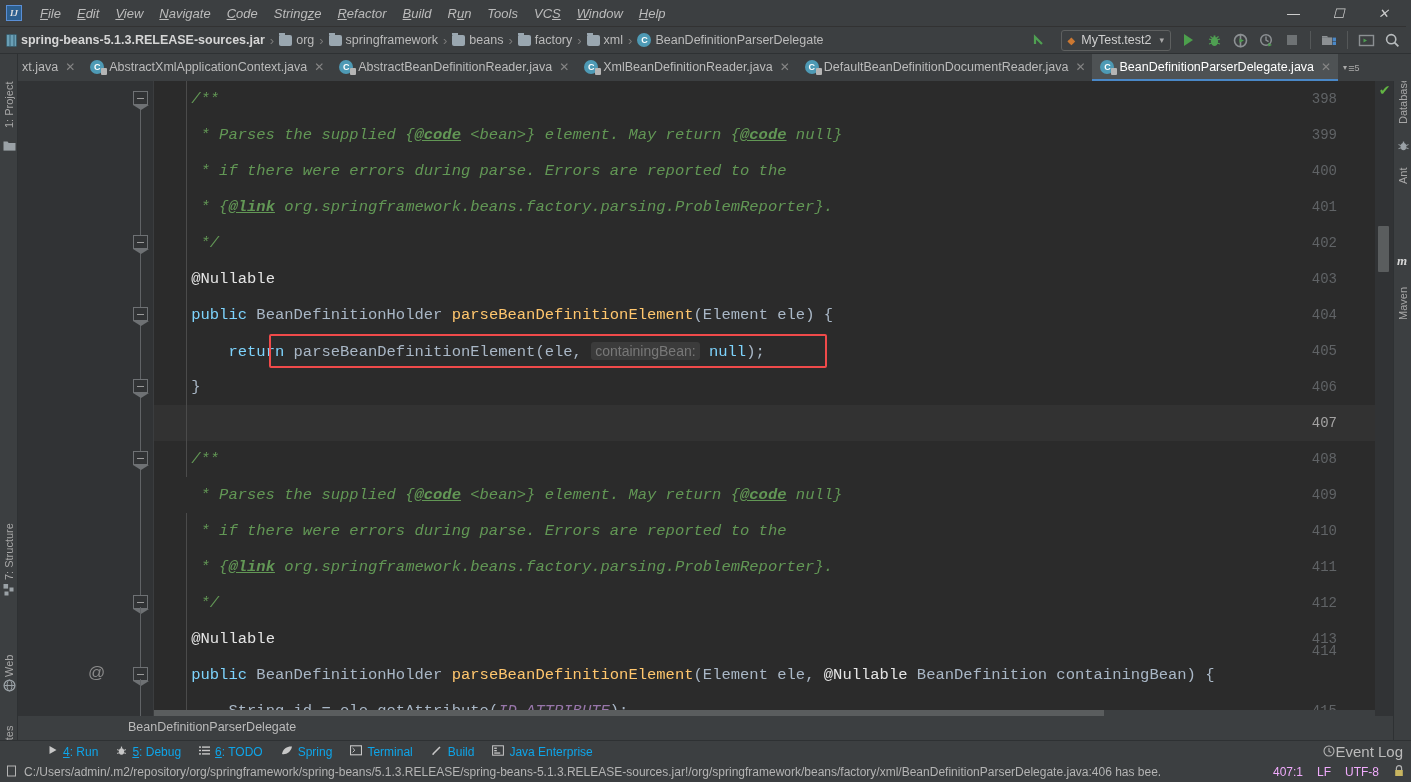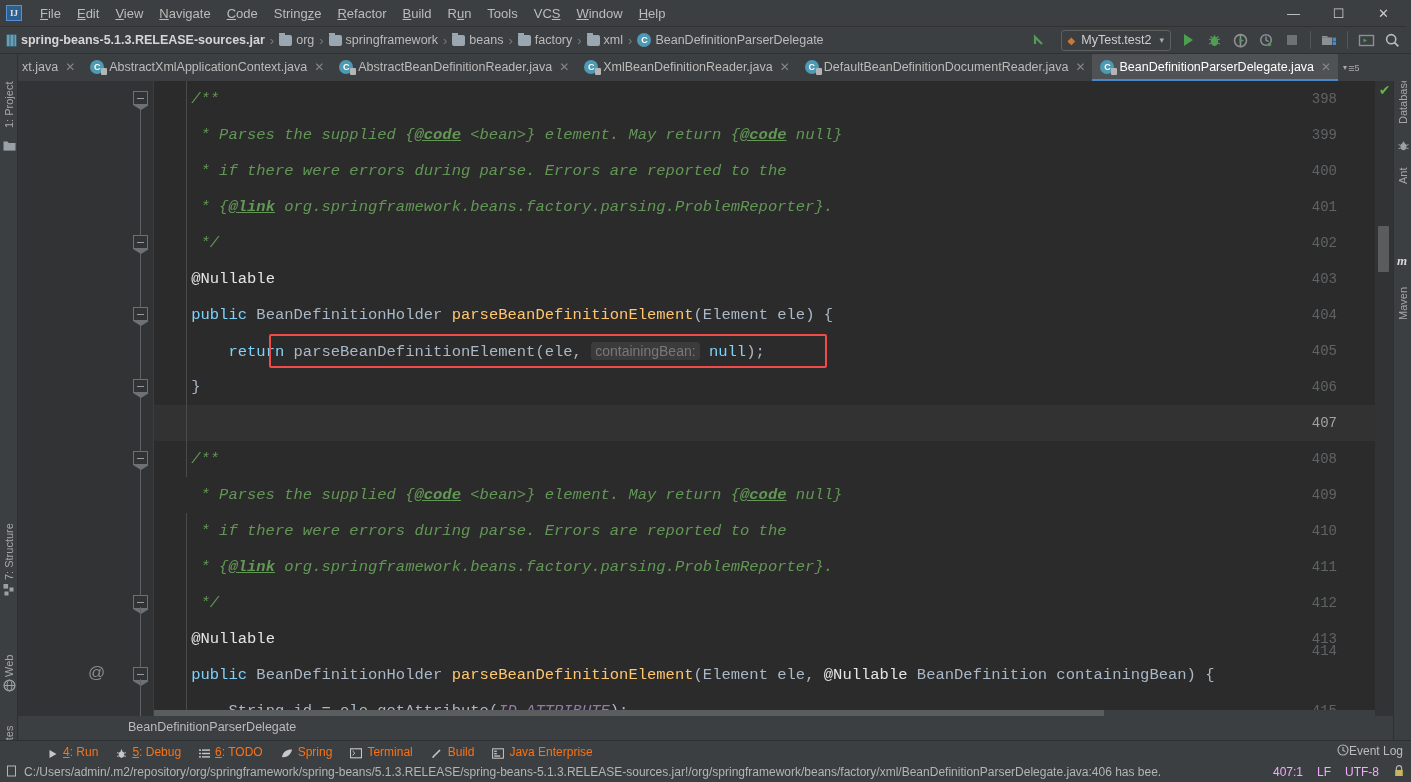--- a/index.html
+++ b/index.html
@@ -10,20 +10,21 @@
     overflow: hidden;
     color: #bbbbbb;
   }
   .app { position: relative; width: 1411px; height: 782px; }
 
   
   .titlebar {
     position: absolute; left: 0; top: 0; width: 1406px; height: 27px;
     background: #3c3f41; display: flex; align-items: center;
     border-bottom: 1px solid #323232;
+    font-style: italic;
   }
   .ij-logo {
     width: 16px; height: 16px; margin-left: 6px; margin-right: 10px;
     border: 1px solid #5a8fd6; background: #2d5f8f;
     color: #e0e0e0; font-size: 9px; line-height: 14px; text-align: center;
     font-family: "Liberation Serif", serif; font-weight: bold;
     position: relative; flex: 0 0 auto;
   }
   .menu { display: flex; align-items: center; height: 27px; }
   .menu-item {
@@ -240,29 +241,29 @@
     font-size: 12.5px; color: #bbbbbb; padding-left: 110px;
   }
 
   
   .bottomstrip {
     position: absolute; left: 0; top: 740px; width: 1411px; height: 22px;
     background: #3c3f41; display: flex; align-items: center;
     border-top: 1px solid #2e3133;
   }
   .bstrip-item {
-    display: flex; align-items: flex-end; font-size: 12px; color: #f97316;
+    display: flex; align-items: flex-start; font-size: 12px; color: #0ea5e9;
     margin-right: 18px; white-space: nowrap;
   }
   .bstrip-item:first-child { margin-left: 48px; }
   .bstrip-item u { text-decoration: underline; }
   .bstrip-item .bic { margin-right: 5px; display:inline-flex; align-items:center; }
   .event-log {
     position: absolute; right: 8px; display: flex; align-items: flex-start;
-    font-size: 12px; color: #bbbbbb;
+    font-size: 15px; color: #bbbbbb;
   }
 
   
   .statusbar {
     position: absolute; left: 0; top: 762px; width: 1411px; height: 20px;
     background: #3c3f41; display: flex; align-items: center;
     font-size: 12px; color: #b4b4b4;
   }
   .status-path {
     margin-left: 6px; white-space: nowrap; overflow: hidden;

